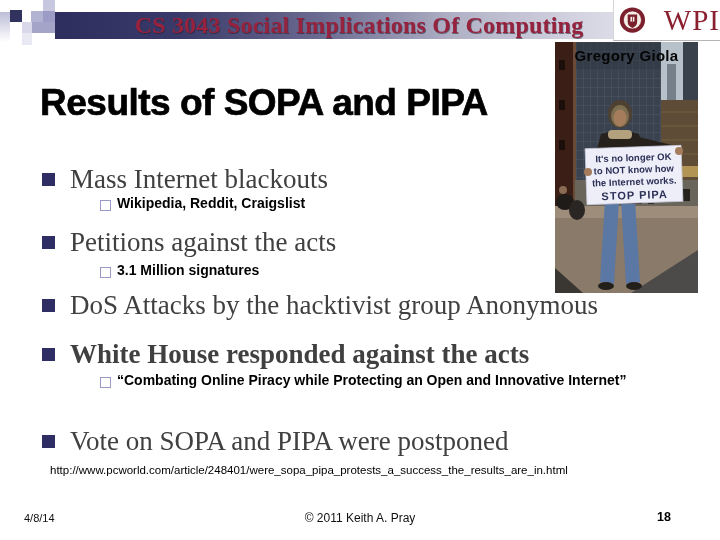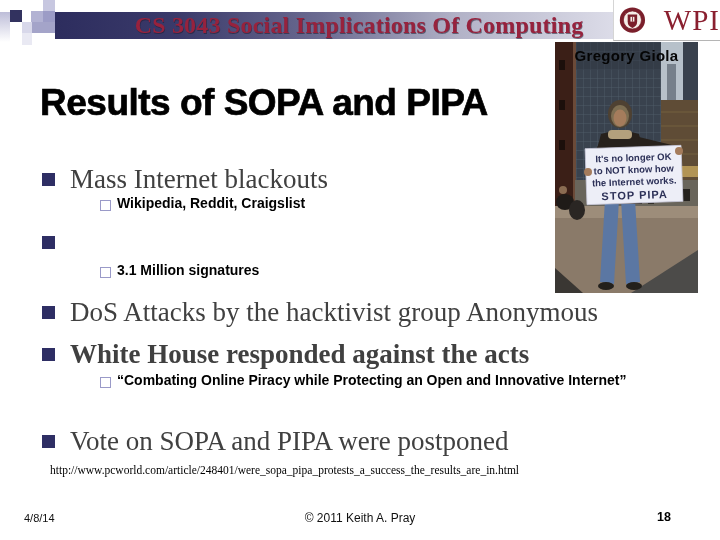--- a/index.html
+++ b/index.html
@@ -62,21 +62,21 @@
     font-weight:bold; font-size:14px; color:#000; line-height:1.22;margin-left:16px;
   }
   .l2 .sq {
     position:absolute; left:0; top:5px; width:9px; height:9px;
     background:#fff; border:1.5px solid #9a9ac8; box-sizing:content-box;
   }
   .l2 .txt { margin-left:17px; display:block; }
   .nowrap { white-space:nowrap; }
 
   .source-url {
-    position:absolute; left:50px; top:464px; font-family:Liberation Serif, serif;
+    position:absolute; left:50px; top:464px; font-family:Liberation Sans, sans-serif;
     font-size:11.5px; color:#000; white-space:nowrap;
   }
 
   
   .footer-date  { position:absolute; left:24px;  top:512px; font-size:11px; color:#111; }
   .footer-copy  { position:absolute; left:0; right:0; top:511px; text-align:center; font-size:12px; color:#111; }
   .footer-page  { position:absolute; right:49px; top:510px; font-size:12.5px; font-weight:bold; color:#000; }
 
   svg text { font-family:"Liberation Sans", sans-serif; }
 </style>
@@ -191,28 +191,29 @@
       <span class="txt">Mass Internet blackouts</span>
     </div>
 
     <div class="l2 nowrap" style="top:195px;">
       <span class="sq"></span>
       <span class="txt">Wikipedia, Reddit, Craigslist</span>
     </div>
 
     <div class="l1" style="top:227px;">
       <span class="sq"></span>
+      <span class="txt">Petitions against the acts</span>
     </div>
 
     <div class="l2 nowrap" style="top:262px;">
       <span class="sq"></span>
       <span class="txt">3.1 Million signatures</span>
     </div>
 
-    <div class="l1" style="top:297px;">
+    <div class="l1" style="top:290px;">
       <span class="sq"></span>
       <span class="txt">DoS Attacks by the hacktivist group Anonymous</span>
     </div>
 
     <div class="l1" style="top:339px;font-weight:bold;">
       <span class="sq"></span>
       <span class="txt">White House responded against the acts</span>
     </div>
 
     <div class="l2" style="top:372px;width:578px;">

